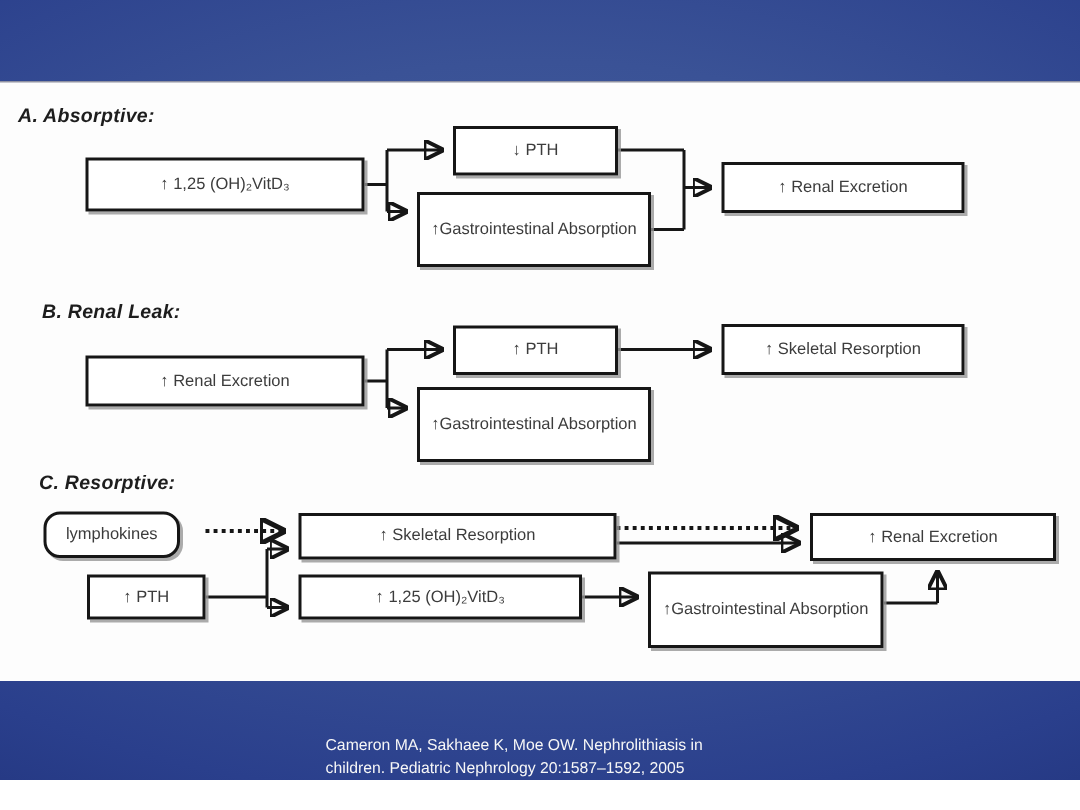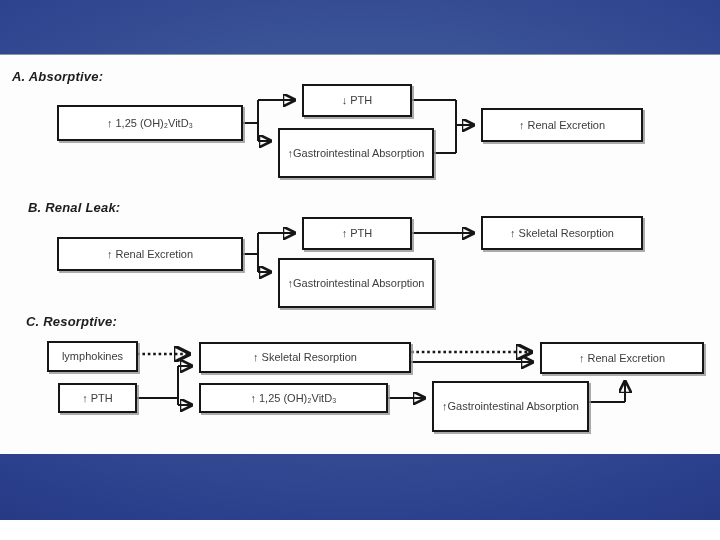--- a/index.html
+++ b/index.html
@@ -89,21 +89,25 @@
   <div class="box" style="left:278px;top:128px;width:156px;height:50px;">↑Gastrointestinal Absorption</div>
   <div class="box" style="left:481px;top:108px;width:162px;height:34px;">↑ Renal Excretion</div>
 
   <div class="section-label" style="left:12px;top:200px;margin-left:16px;">B. Renal Leak:</div>
   <div class="box" style="left:57px;top:237px;width:186px;height:34px;">↑ Renal Excretion</div>
   <div class="box" style="left:302px;top:217px;width:110px;height:33px;">↑ PTH</div>
   <div class="box" style="left:278px;top:258px;width:156px;height:50px;">↑Gastrointestinal Absorption</div>
   <div class="box" style="left:481px;top:216px;width:162px;height:34px;">↑ Skeletal Resorption</div>
 
   <div class="section-label" style="left:12px;top:314px;margin-left:14px;">C. Resorptive:</div>
-  <div class="box" style="left:47px;top:341px;width:91px;height:31px;">lymphokines</div>
+  <div class="box" style="left:29px;top:341px;width:91px;height:31px;border-radius:11px;">lymphokines</div>
   <div class="box" style="left:58px;top:383px;width:79px;height:30px;">↑ PTH</div>
   <div class="box" style="left:199px;top:342px;width:212px;height:31px;">↑ Skeletal Resorption</div>
   <div class="box" style="left:199px;top:383px;width:189px;height:30px;">↑ 1,25 (OH)₂VitD₃</div>
   <div class="box" style="left:432px;top:381px;width:157px;height:51px;">↑Gastrointestinal Absorption</div>
   <div class="box" style="left:540px;top:342px;width:164px;height:32px;">↑ Renal Excretion</div>
 
+  <div class="citation">
+    <div>Cameron MA, Sakhaee K, Moe OW. Nephrolithiasis in</div>
+    <div>children.  Pediatric Nephrology 20:1587–1592, 2005</div>
+  </div>
 
 </div>
 
 </body></html>

